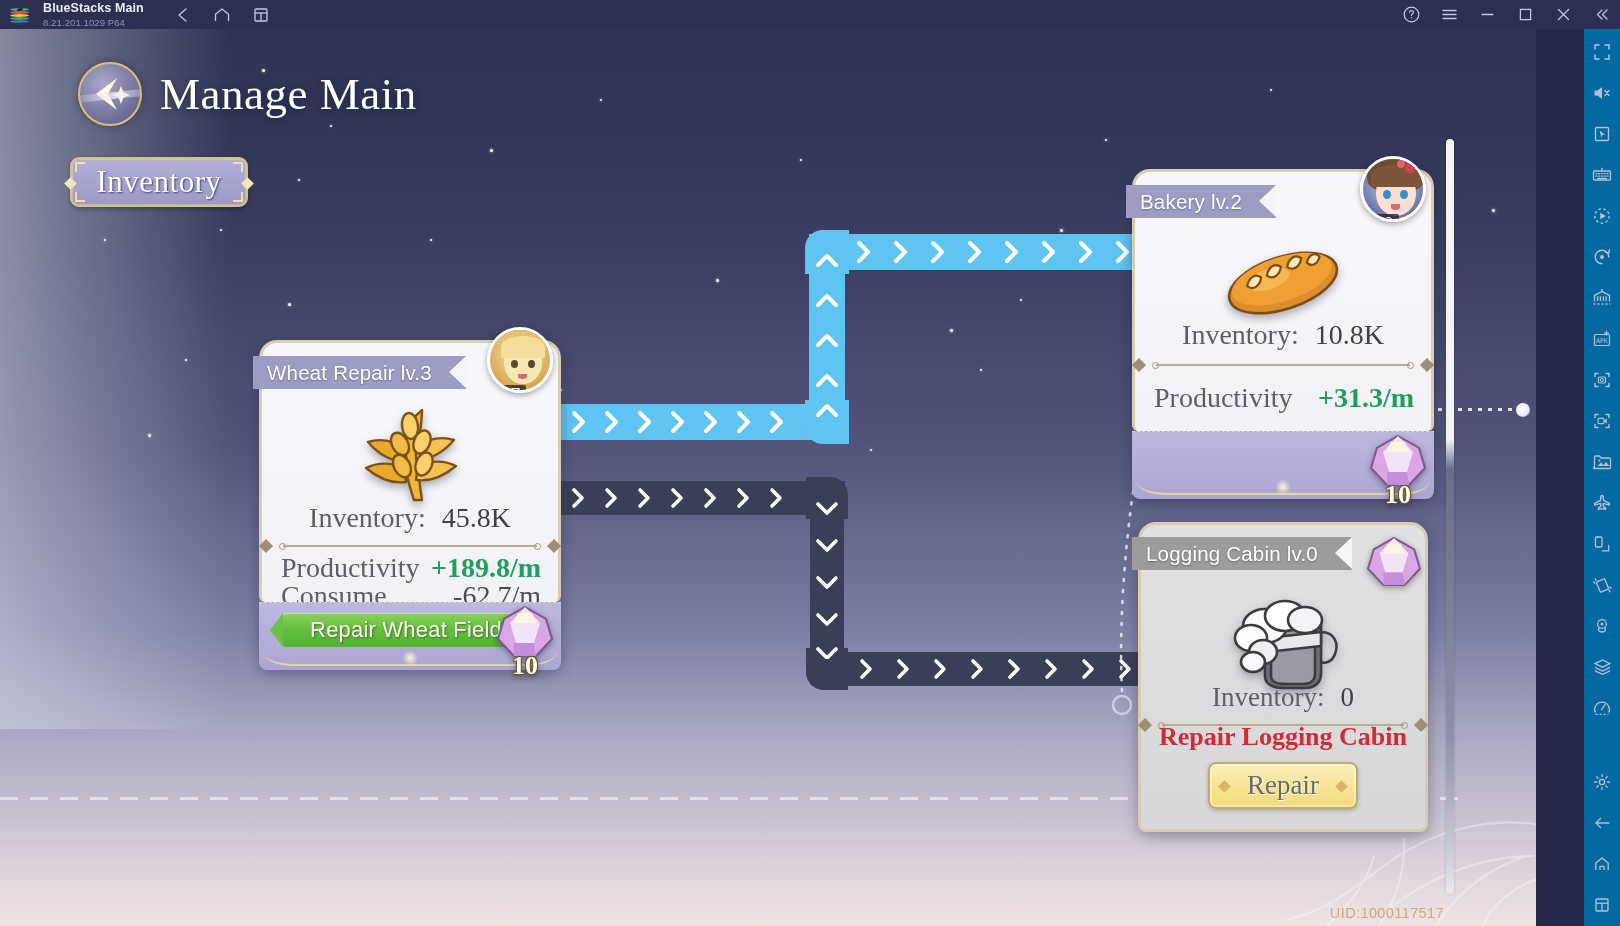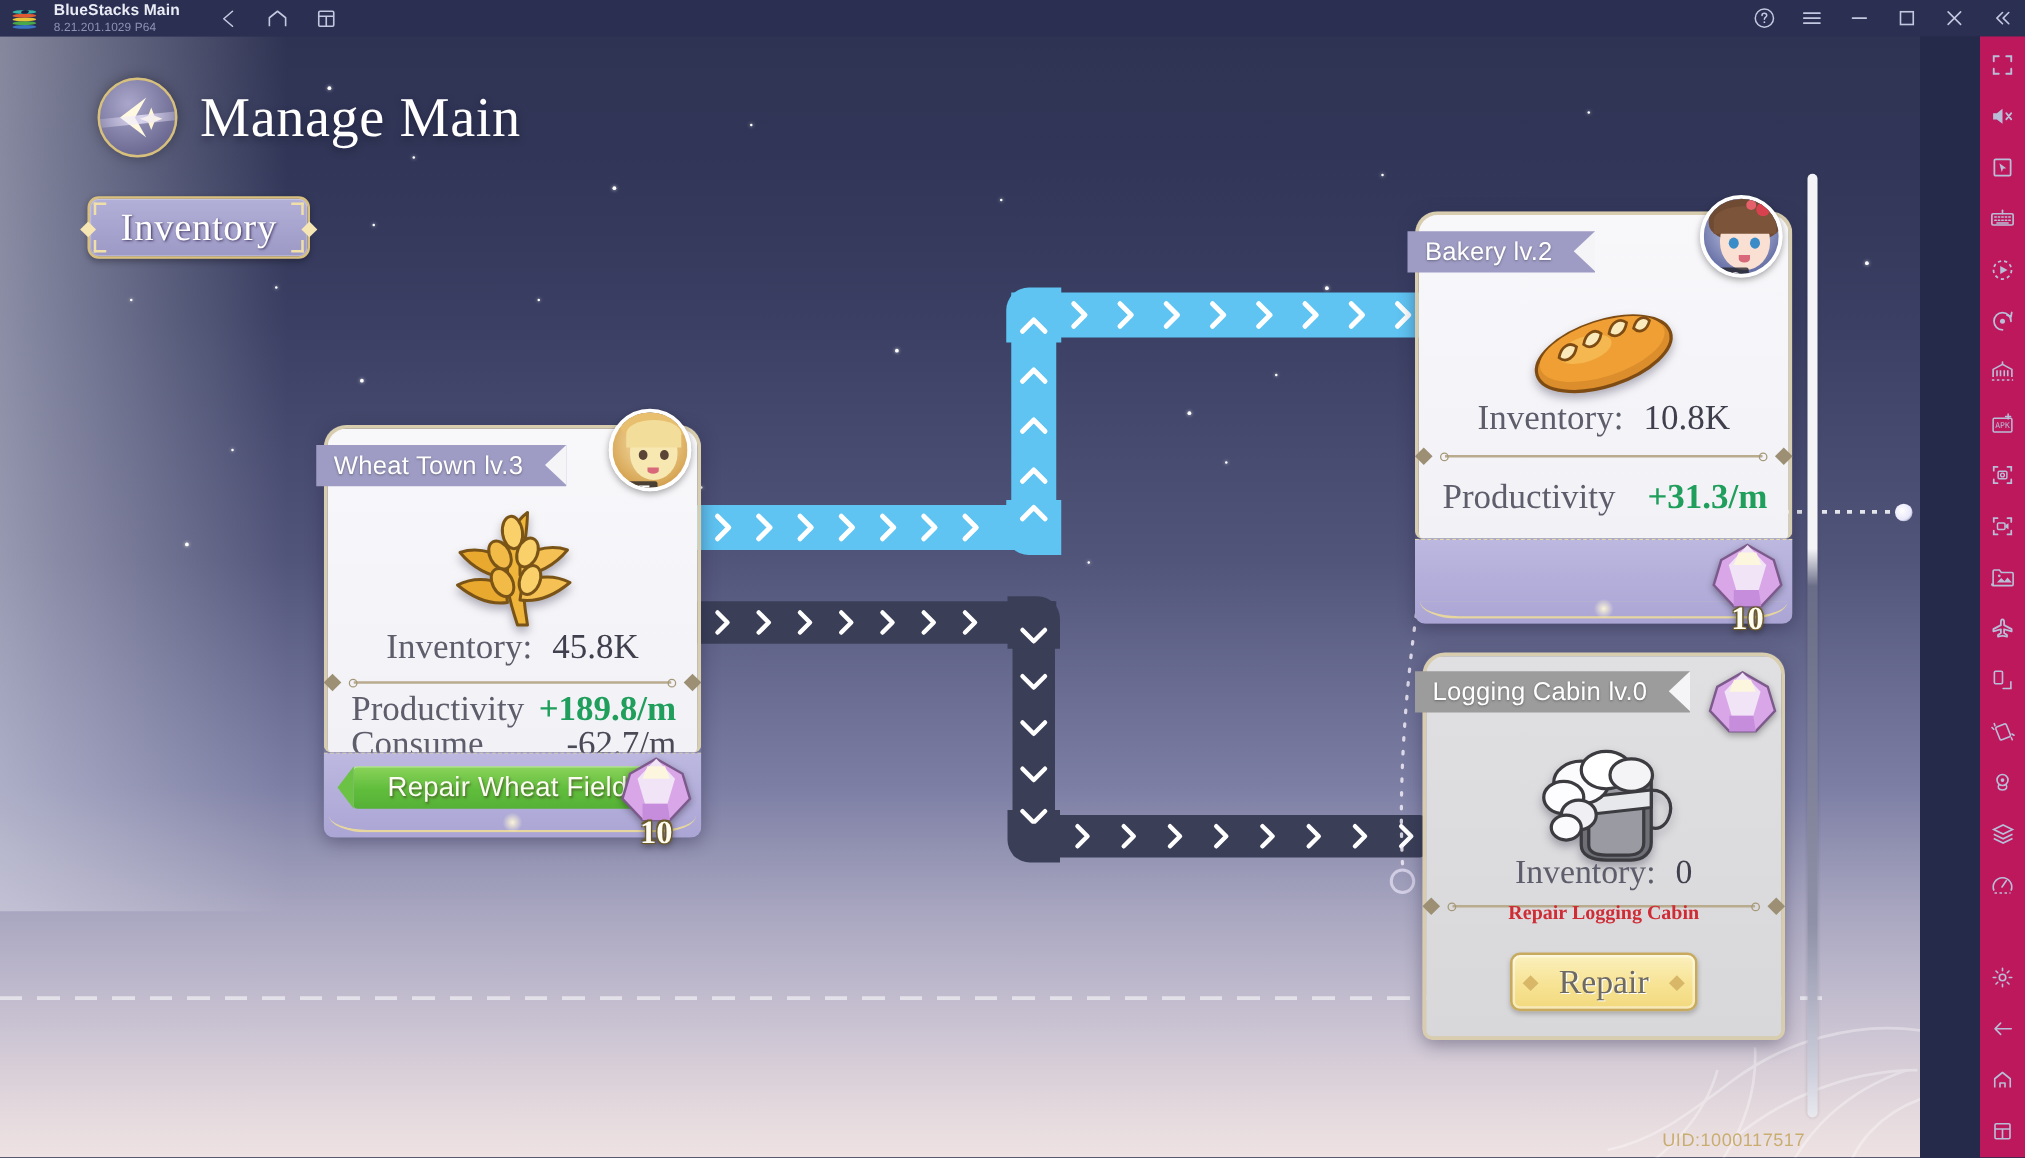--- a/index.html
+++ b/index.html
@@ -43,21 +43,21 @@
     width: 22px; height: 22px; color: #c3c7e0;
     display: flex; align-items: center; justify-content: center;
   }
   .tb-ic svg { display:block; }
   .tb-right { position: absolute; right: 8px; top: 0; height: 29px; display: flex; align-items: center; gap: 16px; }
 
   
   .rail {
     position: absolute; top: 29px; right: 0;
     width: 36px; height: 897px;
-    background: #be185d;
+    background: #0369a1;
     display: flex; flex-direction: column; align-items: center;
     padding-top: 8px;
     z-index: 70;
   }
   .rail-ic {
     width: 30px; height: 30px; margin-bottom: 11px;
     color: #b9bed8;
     display: flex; align-items: center; justify-content: center;
   }
   .rail-ic svg { display: block; }
@@ -314,21 +314,21 @@
   .gem .cnt {
     position:absolute; left:50%; bottom:-22px; transform:translateX(-50%);
     font-family:"Liberation Serif", serif; font-weight:700;
     font-size: 26px; color:#fffdf2;
     text-shadow: 0 0 3px #6b5a2a, 1px 1px 0 #6b5a2a, -1px 1px 0 #6b5a2a, 1px -1px 0 #6b5a2a, -1px -1px 0 #6b5a2a;
   }
 
   .repair-warn {
     position:absolute; left:0; width:100%; text-align:center;
     font-family:"Liberation Serif", serif; font-weight:700;
-    font-size: 16px; color:#cf2c35;
+    font-size: 26px; color:#cf2c35;
   }
   .repair-btn {
     position:absolute; left:50%; transform:translateX(-50%);
     width: 150px; height: 47px;
     background: linear-gradient(to bottom, #fbf0bd, #f7e394 55%, #f2d97e);
     border: 2px solid #c8aa5e; border-radius: 8px;
     display:flex; align-items:center; justify-content:center;
     box-shadow: inset 0 0 0 2px rgba(255,255,255,.45), 0 2px 4px rgba(0,0,0,.22);
   }
   .repair-btn .t {
@@ -593,21 +593,21 @@
 
     <svg class="dotlink" style="left:1110px;top:430px;width:90px;height:260px;" viewBox="0 0 90 260">
       <path d="M28 0 C18 60 8 150 12 232" fill="none" stroke="#efeaf6" stroke-width="2.6" stroke-linecap="round" stroke-dasharray="2 9" opacity="0.85"></path>
       <circle cx="12" cy="246" r="9" fill="none" stroke="#dfd9ef" stroke-width="2.4" opacity="0.8"></circle>
     </svg>
 
     <div class="card" style="left:259px;top:311px;width:302px;height:330px;">
       <div class="card-body light" style="height:262px;"></div>
 
       <div class="name-ribbon purple">
-        <span>Wheat Town lv.3</span>
+        <span>Wheat Repair lv.3</span>
       </div>
 
       <div class="avatar" style="right:8px;top:-13px;">
         <div style="position:absolute;inset:0;background:radial-gradient(circle at 50% 40%,#fbe9b8,#d8a858 70%,#b5803a);"></div>
         <div style="position:absolute;left:6px;top:-4px;width:54px;height:28px;border-radius:50%;background:#e8bf6e;"></div>
         <div style="position:absolute;left:14px;top:12px;width:38px;height:42px;border-radius:46% 46% 50% 50%;background:#f7e7b0;"></div>
         <div style="position:absolute;left:11px;top:6px;width:44px;height:22px;border-radius:50% 50% 0 0;background:#f2dd9b;"></div>
         <div style="position:absolute;left:21px;top:30px;width:7px;height:8px;border-radius:50%;background:#5a4536;"></div>
         <div style="position:absolute;left:38px;top:30px;width:7px;height:8px;border-radius:50%;background:#5a4536;"></div>
         <div style="position:absolute;left:28px;top:44px;width:9px;height:5px;border-radius:0 0 50% 50%;background:#d9687a;"></div>

